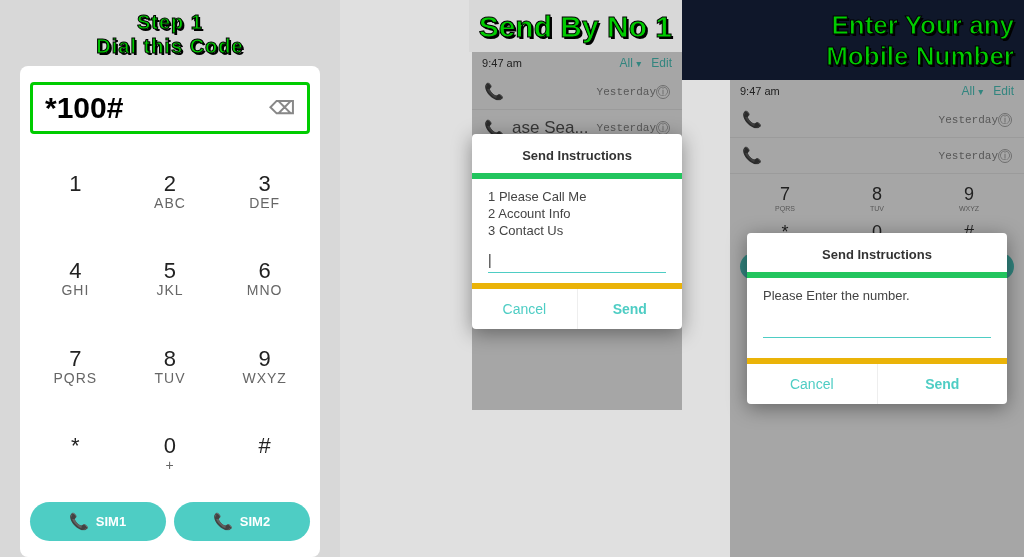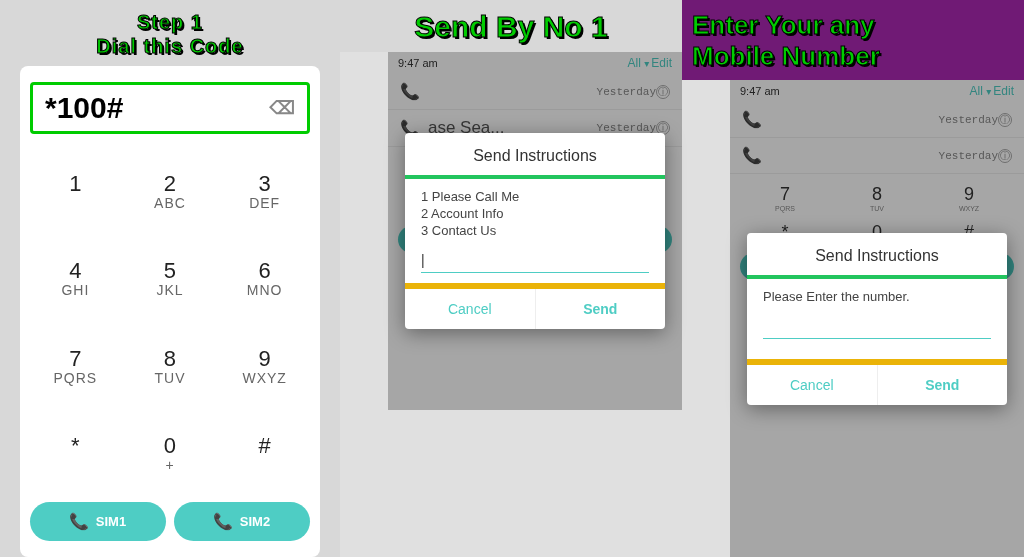--- a/index.html
+++ b/index.html
@@ -117,20 +117,21 @@
     }
 
     
     .panel2 {
       width: 342px;
       height: 410px;
       display: flex;
       flex-direction: column;
       position: relative;
       flex-shrink: 0;
+      align-items: flex-end;
     }
     .panel2-label {
       background: #d8d8d8;
       padding: 10px 10px 8px 10px;
       text-align: center;
     }
     .send-by-label {
       font-size: 30px;
       font-weight: 900;
       color: #00cc00;
@@ -149,21 +150,21 @@
       background: #fff;
       padding: 4px 10px;
       display: flex;
       justify-content: space-between;
       align-items: center;
       font-size: 11px;
       color: #333;
     }
     .phone-all-edit {
       display: flex;
-      gap: 2px;
+      gap: 10px;
       font-size: 12px;
       color: #4ecdc4;
     }
     .contact-list {
       background: #fff;
       flex: 0 0 auto;
     }
     .contact-item {
       display: flex;
       justify-content: space-between;
@@ -189,25 +190,25 @@
     .dialog-box {
       background: #fff;
       border-radius: 4px;
       width: 260px;
       padding: 0;
       overflow: hidden;
       box-shadow: 0 4px 20px rgba(0,0,0,0.4);
     }
     .dialog-title {
       text-align: center;
-      font-size: 16px;
-      font-weight: normal;
+      font-size: 13px;
+      font-weight: bold;
       color: #333;
       padding: 14px 16px 10px;
-      border-bottom: 4px solid #22c55e;
+      border-bottom: 6px solid #22c55e;
     }
     .dialog-body {
       padding: 10px 16px;
       font-size: 13px;
       color: #444;
       min-height: 80px;
     }
     .dialog-body p { margin-bottom: 2px; }
     .dialog-input {
       width: 100%;
@@ -277,23 +278,23 @@
     
     .panel3 {
       width: 342px;
       height: 557px;
       display: flex;
       flex-direction: column;
       position: relative;
       flex-shrink: 0;
     }
     .panel3-label {
-      background: #701a75;
+      background: #0f172a;
       padding: 10px 10px 8px 10px;
-      text-align: left;
+      text-align: right;
     }
     .enter-label {
       font-size: 26px;
       font-weight: 900;
       color: #00cc00;
       text-shadow: 2px 2px 0 #000;
       -webkit-text-stroke: 1px #000;
     }
 
     .chevron-icon { font-size: 10px; }

